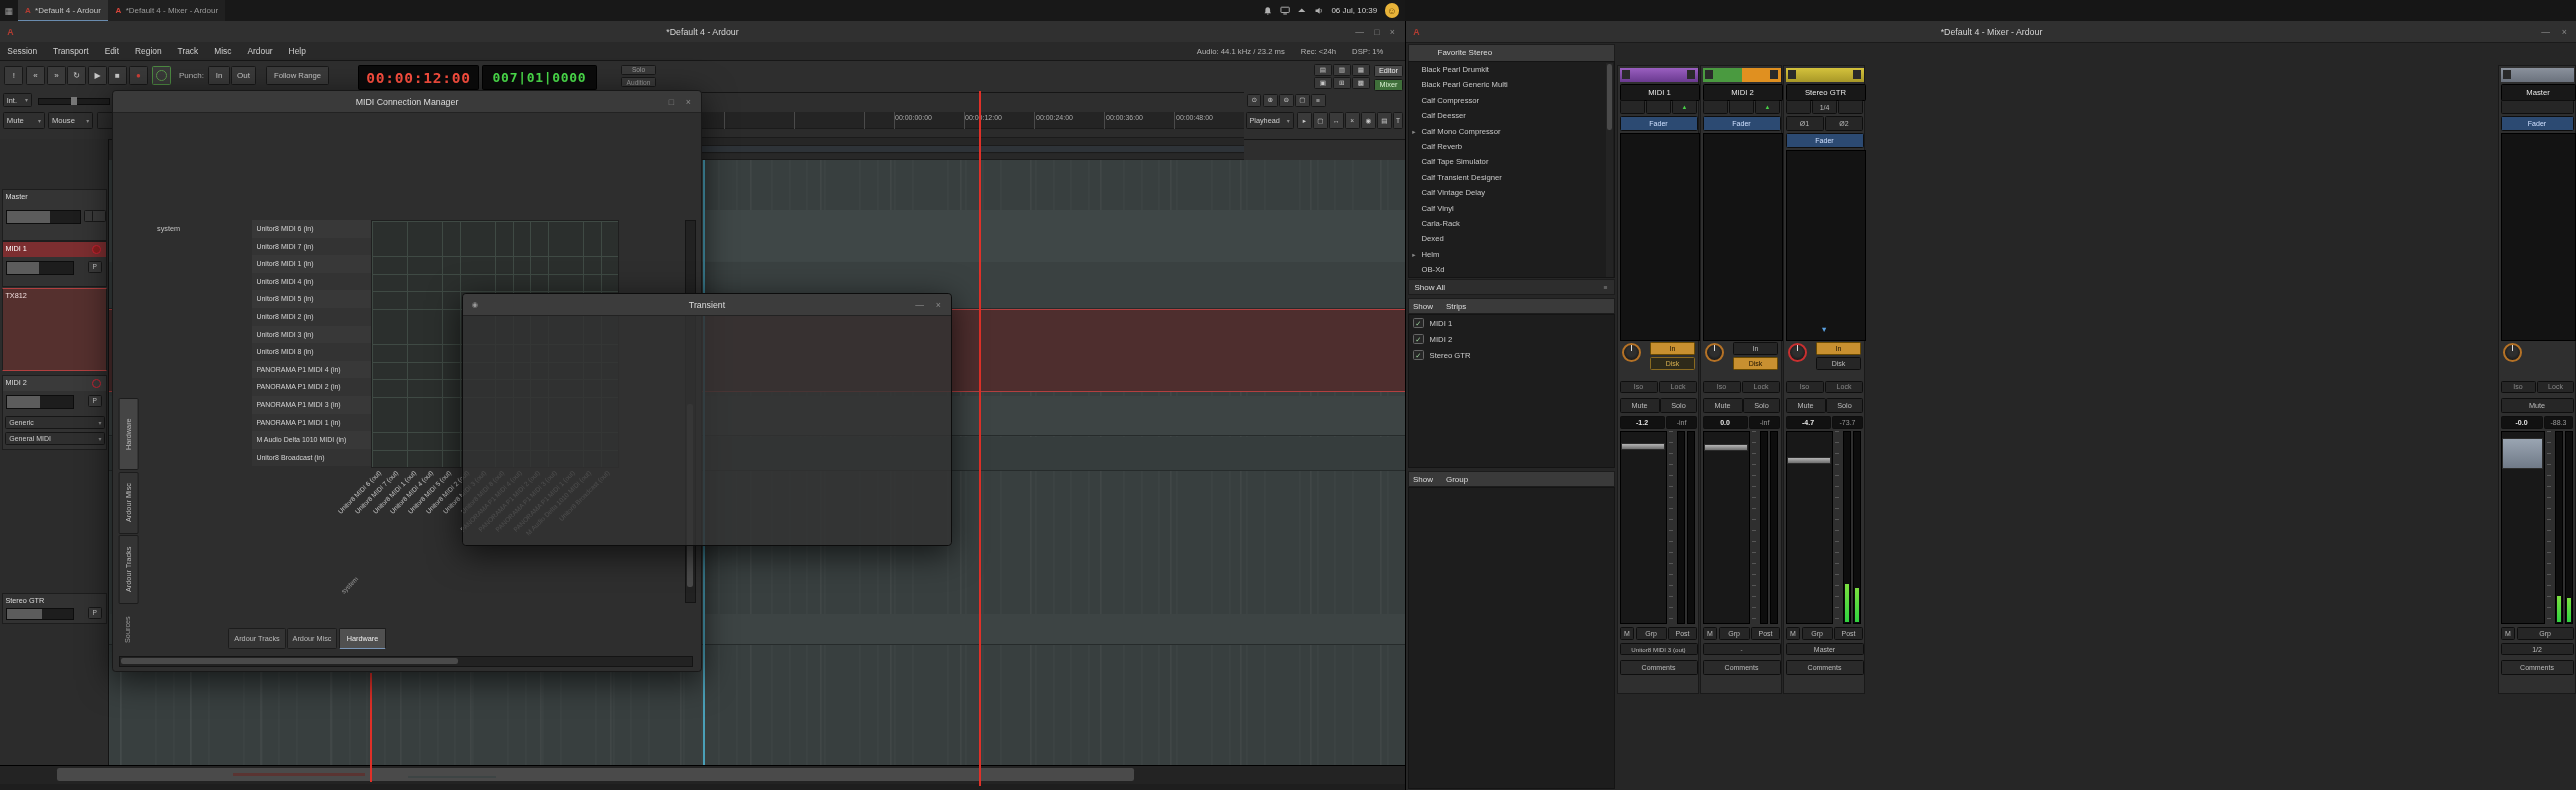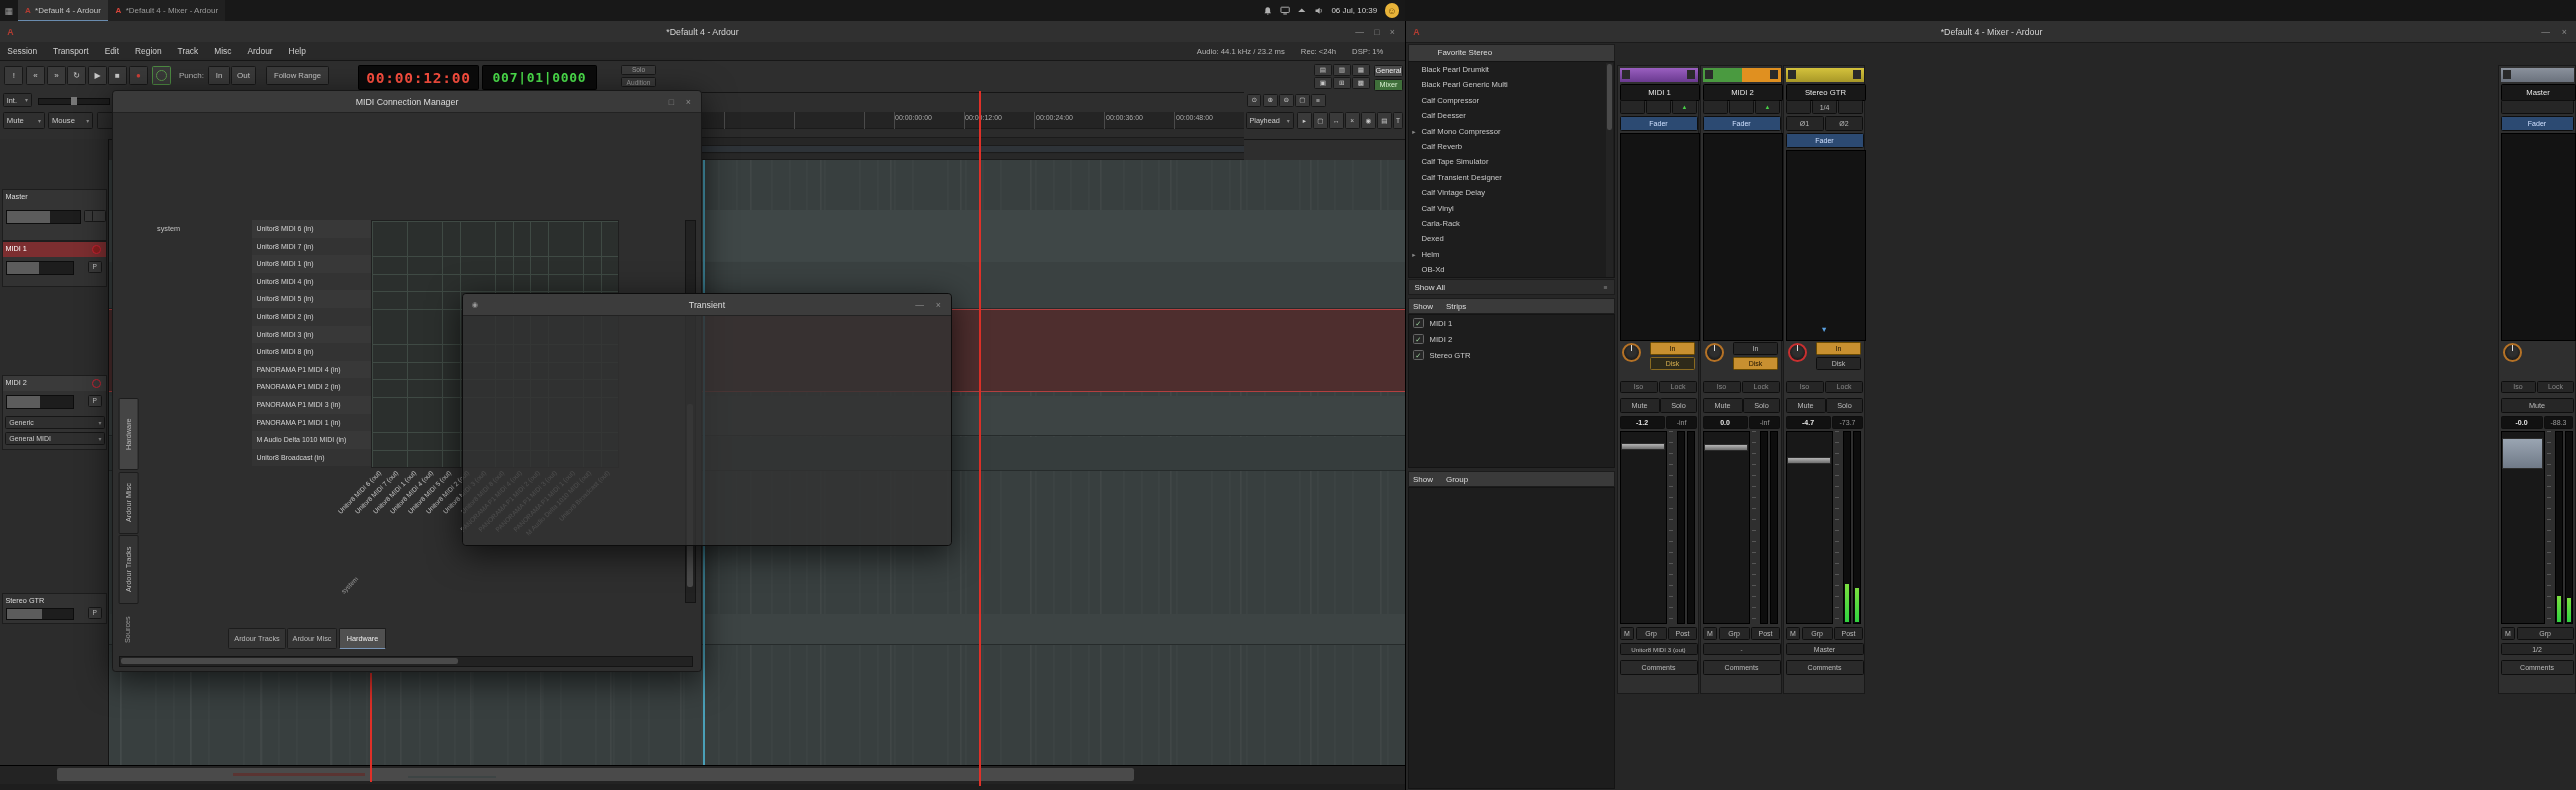--- a/index.html
+++ b/index.html
@@ -209,21 +209,21 @@
       <div class="btn abs" style="left:1314px;top:16px;width:17.6px;height:11.7px;font-size:6.6px;">
           <span>▣</span>
         </div>
       <div class="btn abs" style="left:1333px;top:16px;width:17.6px;height:11.7px;font-size:6.6px;">
           <span>⊞</span>
         </div>
       <div class="btn abs" style="left:1352px;top:16px;width:17.6px;height:11.7px;font-size:6.6px;">
           <span>▩</span>
         </div>
       <div class="btn abs" style="left:1374px;top:3.7px;width:29px;height:12.4px;background:#4a4a4a;color:#eee;font-size:7.3px;">
-          <span>General</span>
+          <span>Editor</span>
         </div>
       <div class="btn abs" style="left:1374px;top:17.6px;width:29px;height:12.4px;background:#3f6f3a;color:#d8f0d0;font-size:7.3px;">
           <span>Mixer</span>
         </div>
     </div>
 
     <div class="abs" style="left:0;top:70px;width:164px;height:48px;background:#2e2e2e;border-bottom:0.7px solid #151515;">
       <div class="combo abs" style="left:2.9px;top:2.2px;width:29px;height:14px;font-size:7.3px;">
           <span>Int.</span>
         </div>
@@ -331,20 +331,23 @@
           <div class="reccirc" style="right:4.4px;top:2.9px;background:#8a1f1f;"></div>
         </div>
         <div class="fslot" style="left:3.7px;top:19px;width:66px;">
             <div class="ffill" style="width:48%;"></div>
           </div>
         <div class="btn tbtn" style="left:85px;top:19px;">
             <span>P</span>
           </div>
       </div>
 
+      <div class="thead" style="top:149px;height:83px;background:#55302e;border-top:0.7px solid #b34040;border-bottom:0.7px solid #b34040;">
+        <div class="tname" style="color:#f0dede;">TX812</div>
+      </div>
 
       <div class="thead" style="top:236px;height:75px;background:#323232;">
         <div style="height:15.4px;background:#3a3a3a;position:relative;">
           <div class="tname">MIDI 2</div>
           <div class="reccirc" style="right:4.4px;top:2.9px;"></div>
         </div>
         <div class="fslot" style="left:3.7px;top:19px;width:66px;">
             <div class="ffill" style="width:50%;"></div>
           </div>
         <div class="btn tbtn" style="left:85px;top:19px;">

